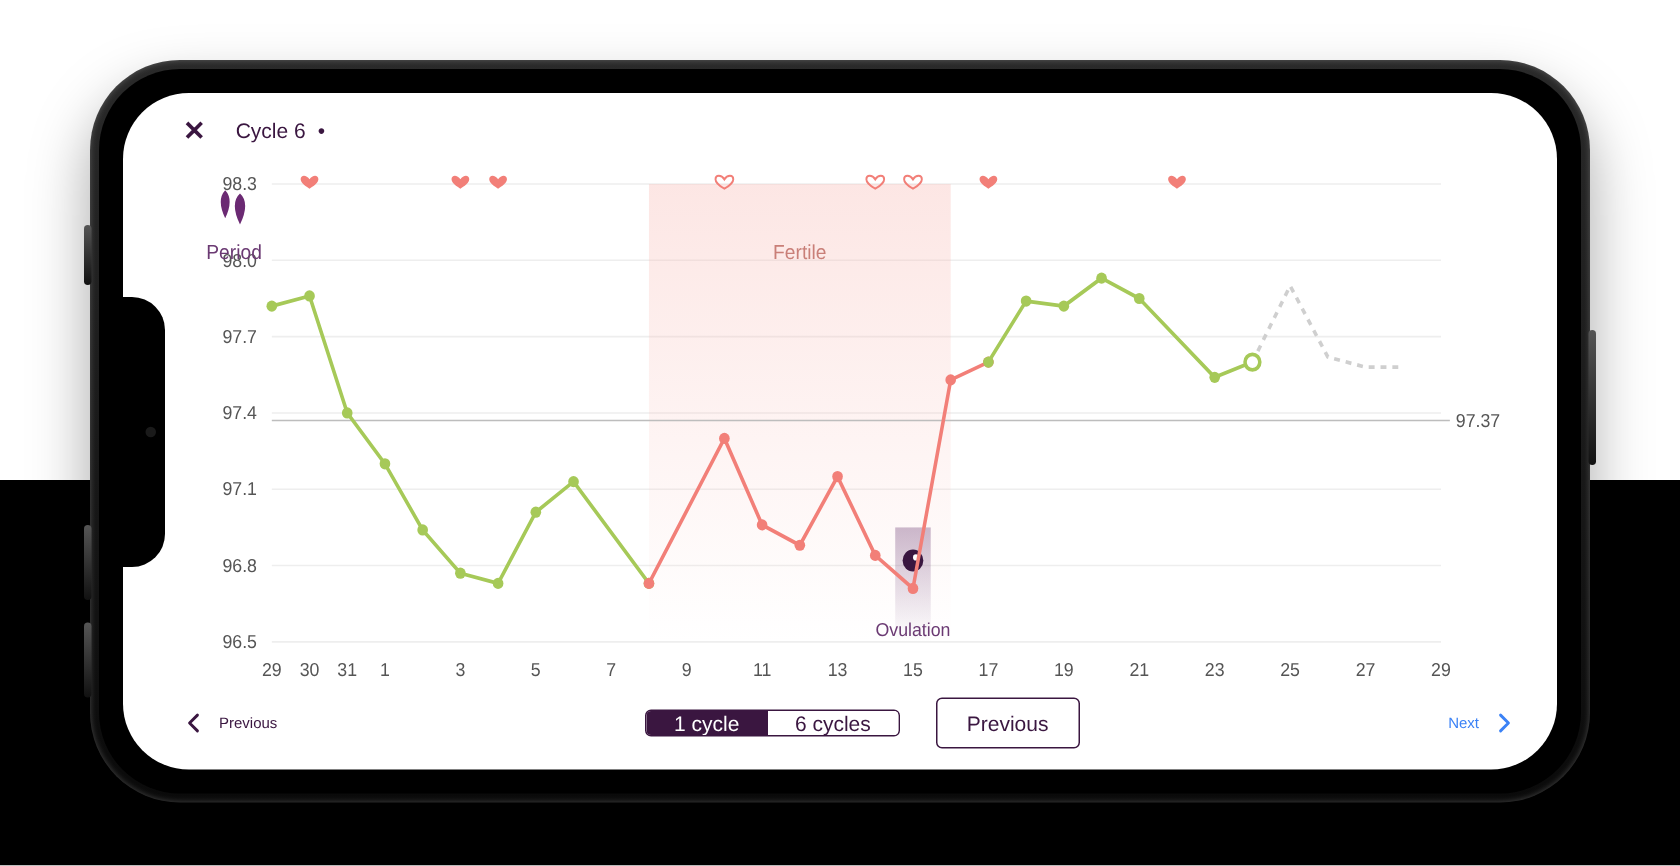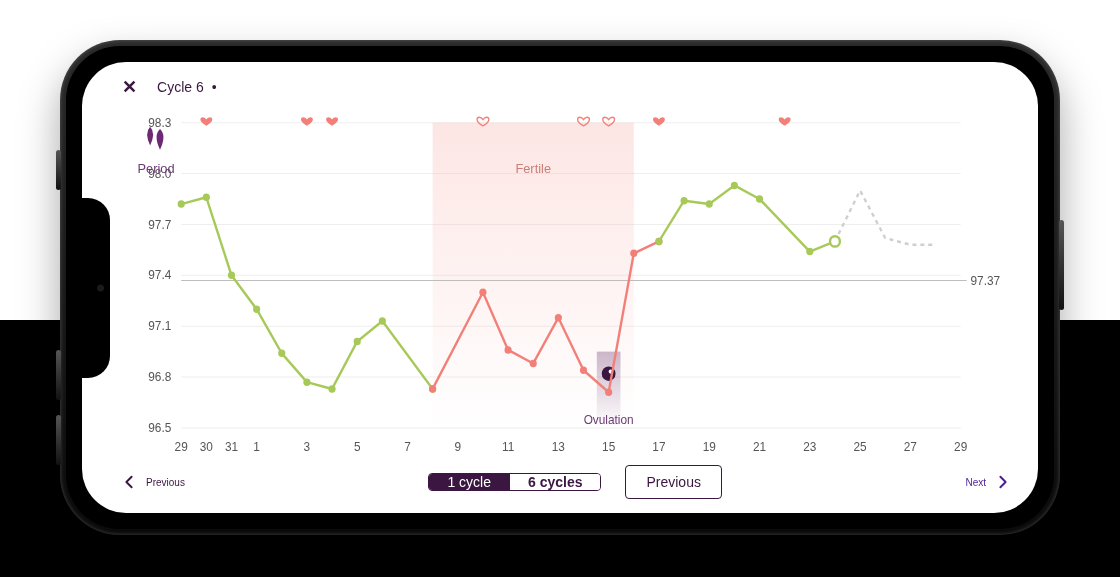--- a/index.html
+++ b/index.html
@@ -30,25 +30,25 @@
   .side-v2{left:-4px;top:375px;height:50px;}
   .side-pwr{right:-4px;top:180px;height:90px;}
   
   .content{position:absolute;inset:0;padding:14px 28px 14px 40px;box-sizing:border-box;display:flex;flex-direction:column;}
   .header{display:flex;align-items:center;color:var(--purple-dark);font-size:14px;margin-bottom:6px;}
   .close-x{font-size:18px;font-weight:600;margin-right:20px;cursor:pointer;}
   .chart-wrap{position:relative;flex:1;min-height:0;}
   svg.chart{width:100%;height:100%;display:block;}
   .footer{display:flex;align-items:center;justify-content:space-between;padding:8px 0 0 0;}
   .nav-btn{display:flex;align-items:center;gap:10px;color:var(--purple-dark);font-size:10px;cursor:pointer;}
-  .nav-btn.disabled{color:#4c1d95;cursor:default;}
+  .nav-btn.disabled{color:#3b82f6;cursor:default;}
   .center-controls{display:flex;align-items:center;gap:24px;}
   .seg{display:flex;border:1.5px solid var(--purple-dark);border-radius:4px;overflow:hidden;}
   .seg-item{padding:0 18px;font-size:14px;color:var(--purple-dark);border-right:1.5px solid var(--purple-dark);cursor:pointer;background:#fff;}
-  .seg-item:last-child{border-right:none;font-weight:bold;}
+  .seg-item:last-child{border-right:none;}
   .seg-item.active{background:var(--purple-dark);color:#fff;}
   .compare-btn{border:1.5px solid var(--purple-dark);border-radius:4px;padding:8px 20px;font-size:14px;color:var(--purple-dark);cursor:pointer;}
   .chev{width:14px;height:14px;}
   .chev path{stroke:currentColor;stroke-width:2.2;fill:none;stroke-linecap:round;stroke-linejoin:round;}
 </style>
 </head>
 <body>
 
 <div class="page">
   <div class="backdrop"></div>

